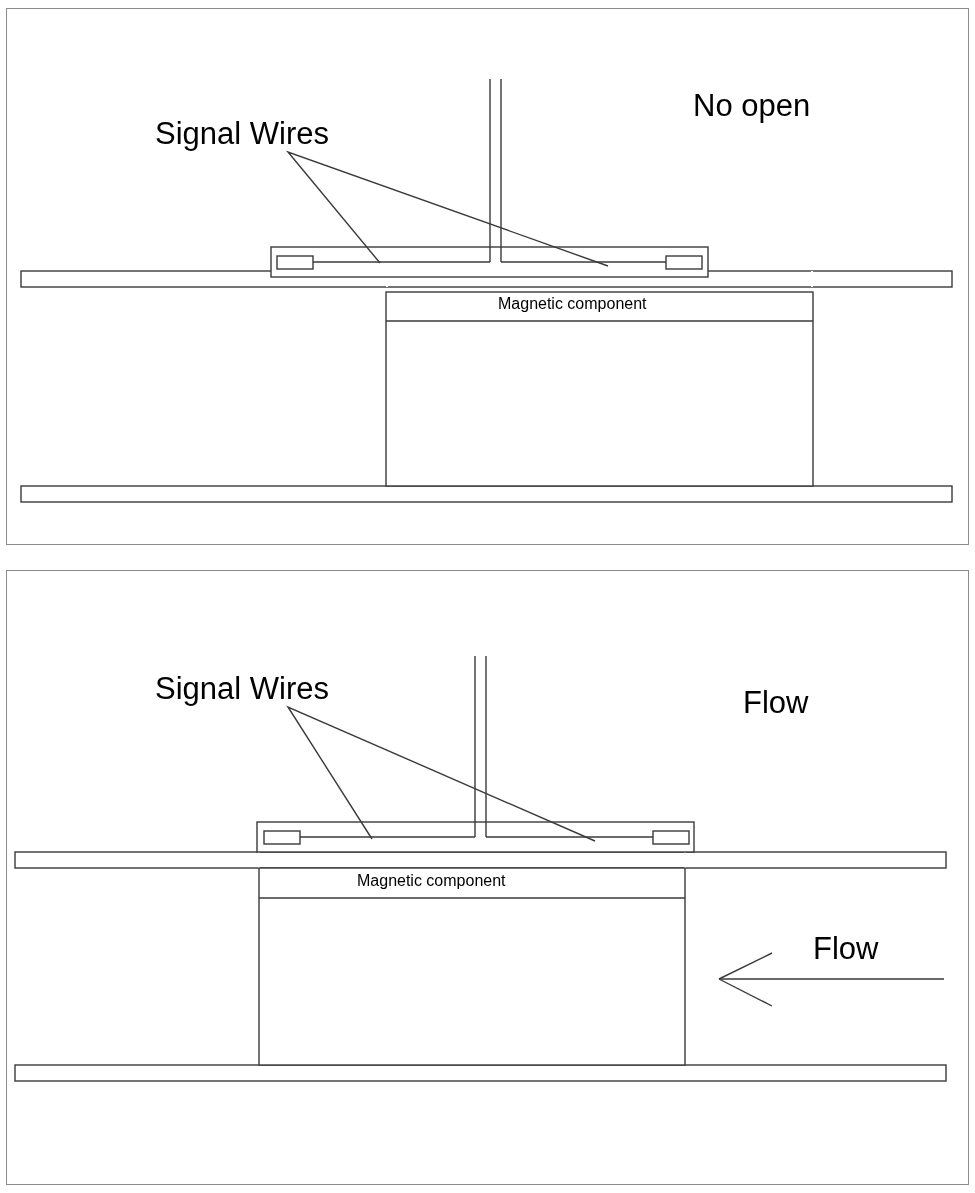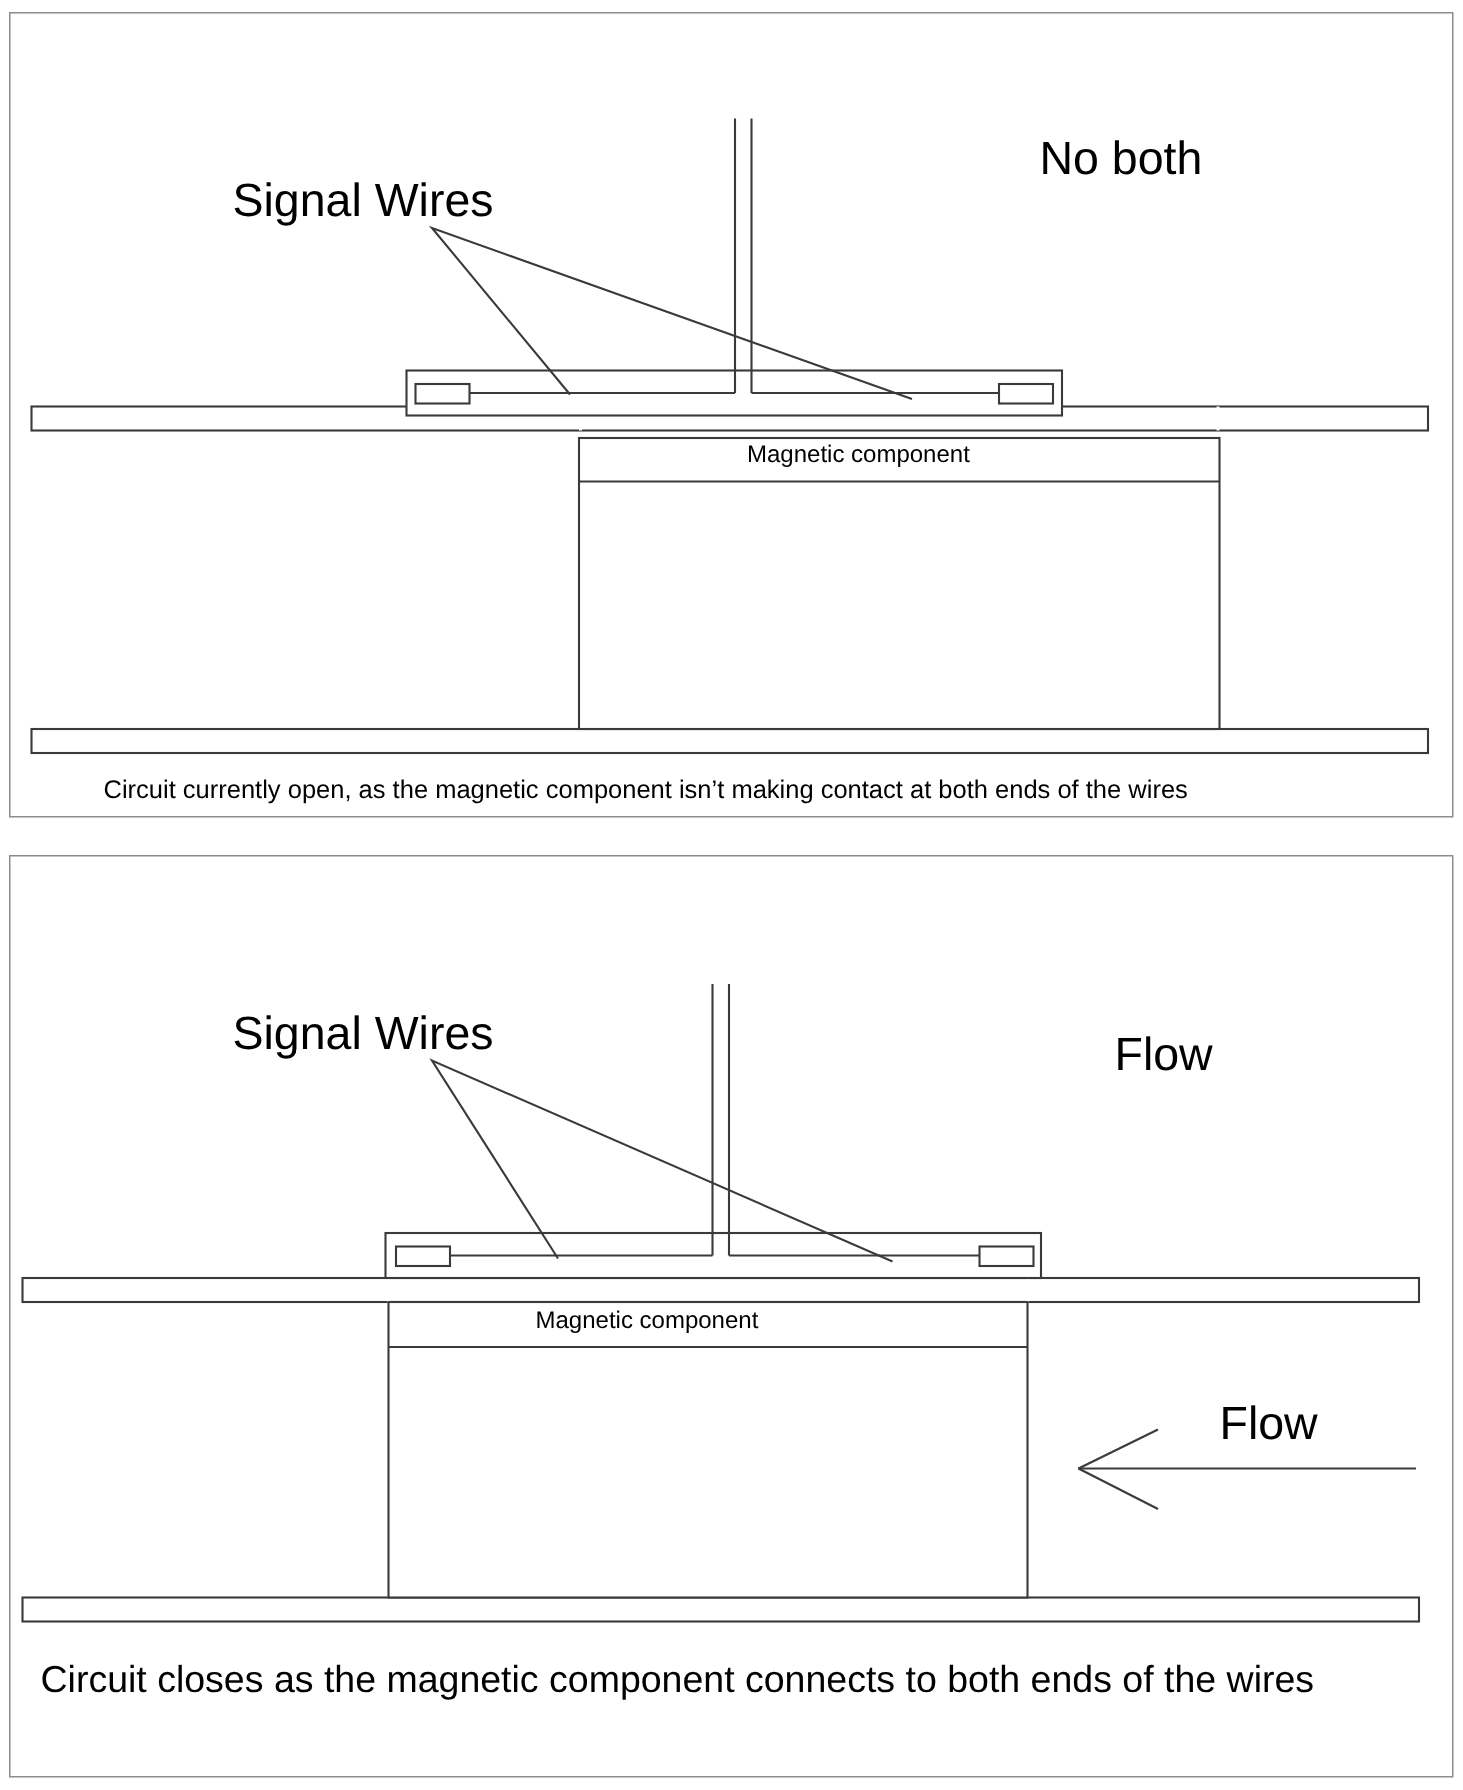--- a/index.html
+++ b/index.html
@@ -102,25 +102,24 @@
 
         <line x1="483" y1="253" x2="483" y2="70"></line>
         <line x1="494" y1="253" x2="494" y2="70"></line>
 
         <polyline points="281,143 373,254 281,143 601,257"></polyline>
       </g>
     </svg>
 
     <div class="lbl lbl-signal" style="left:148px; top:109px;">Signal Wires</div>
 
-    <div class="lbl lbl-flowstate" style="left:686px; top:81px;">No both</div>
+    <div class="lbl lbl-flowstate" style="left:686px; top:81px;">No open</div>
 
     <div class="lbl lbl-magnetic" style="left:491px; top:287px;">Magnetic component</div>
 
-    <div class="caption-top" style="left:62px; top:508px;">Circuit currently open, as the magnetic component isn’t making contact at both ends of the wires</div>
   </div>
 
   <div class="panel" id="panel-bottom">
 
     <svg class="svg-layer" width="961" height="613" viewBox="0 0 961 613">
       <g fill="none" stroke="#3a3a3a" stroke-width="1.4">
 
         <rect x="8" y="281" width="931" height="16" fill="#ffffff"></rect>
 
         <rect x="8" y="494" width="931" height="16" fill="#ffffff"></rect>
@@ -151,16 +150,15 @@
     </svg>
 
     <div class="lbl lbl-signal" style="left:148px; top:102px;">Signal Wires</div>
 
     <div class="lbl lbl-flowstate" style="left:736px; top:116px;">Flow</div>
 
     <div class="lbl lbl-magnetic" style="left:350px; top:302px;">Magnetic component</div>
 
     <div class="lbl lbl-flowarrow" style="left:806px; top:362px;">Flow</div>
 
-    <div class="caption-bottom" style="left:20px; top:535px;">Circuit closes as the magnetic component connects to both ends of the wires</div>
   </div>
 
 </div>
 
 </body></html>

